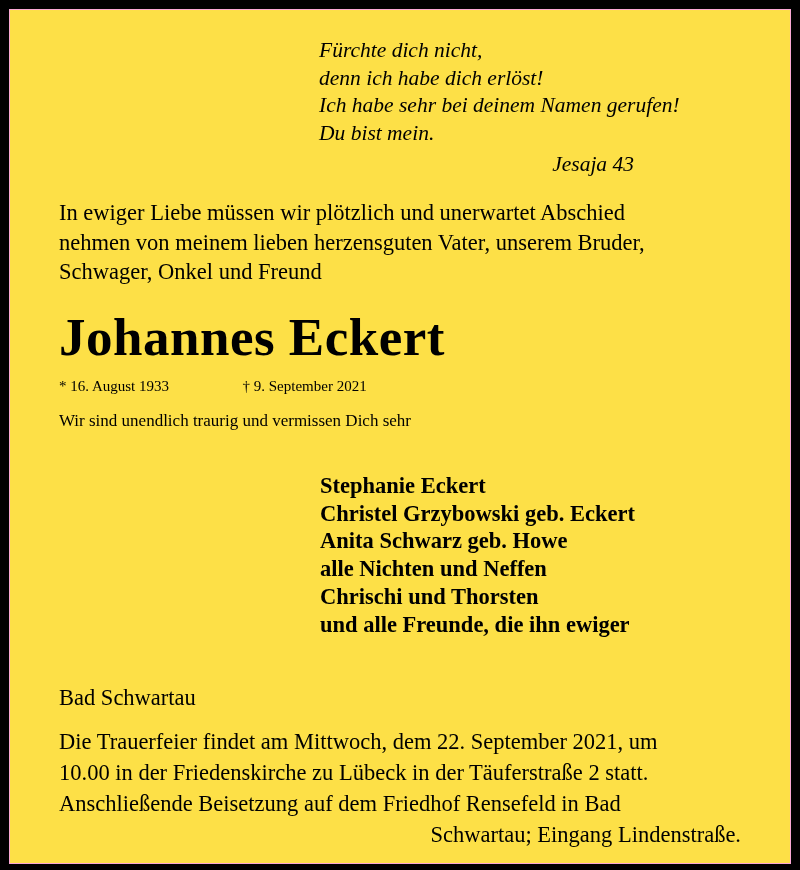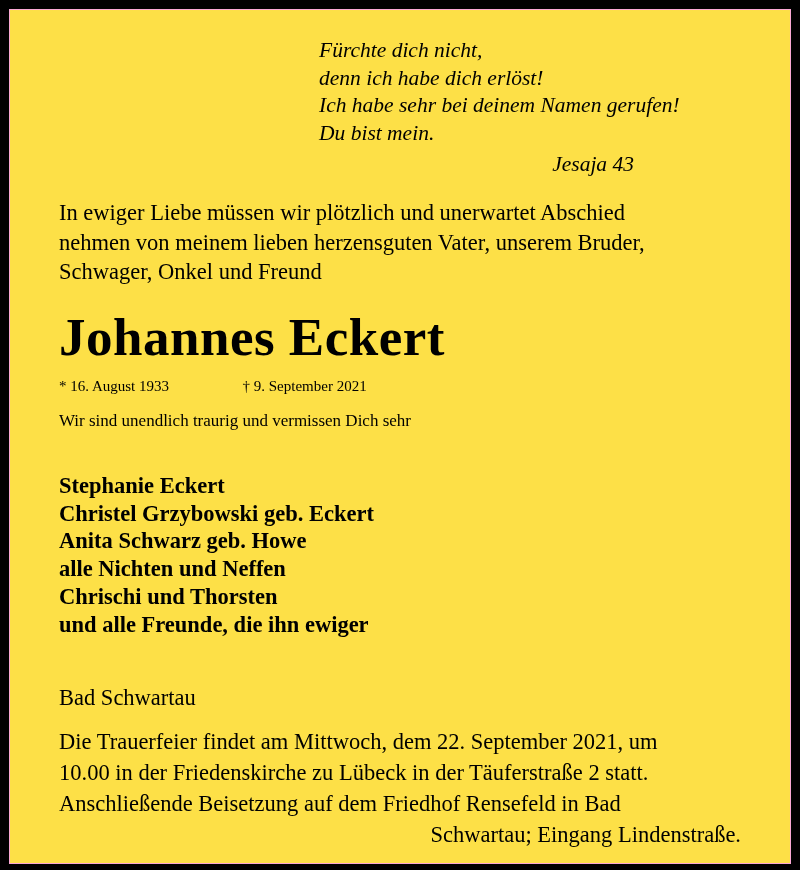--- a/index.html
+++ b/index.html
@@ -103,20 +103,21 @@
     text-align: left;
     font-size: 17px;
     line-height: 30px;
   }
 
   
   #survivors {
     top: 462px;
   }
   #survivors .names {
+    margin-left: 261px;   
     font-weight: bold;
     font-size: 22.5px;
     line-height: 27.7px;
     white-space: nowrap;
   }
 
   
   #place {
     top: 673px;
     font-size: 22.5px;

